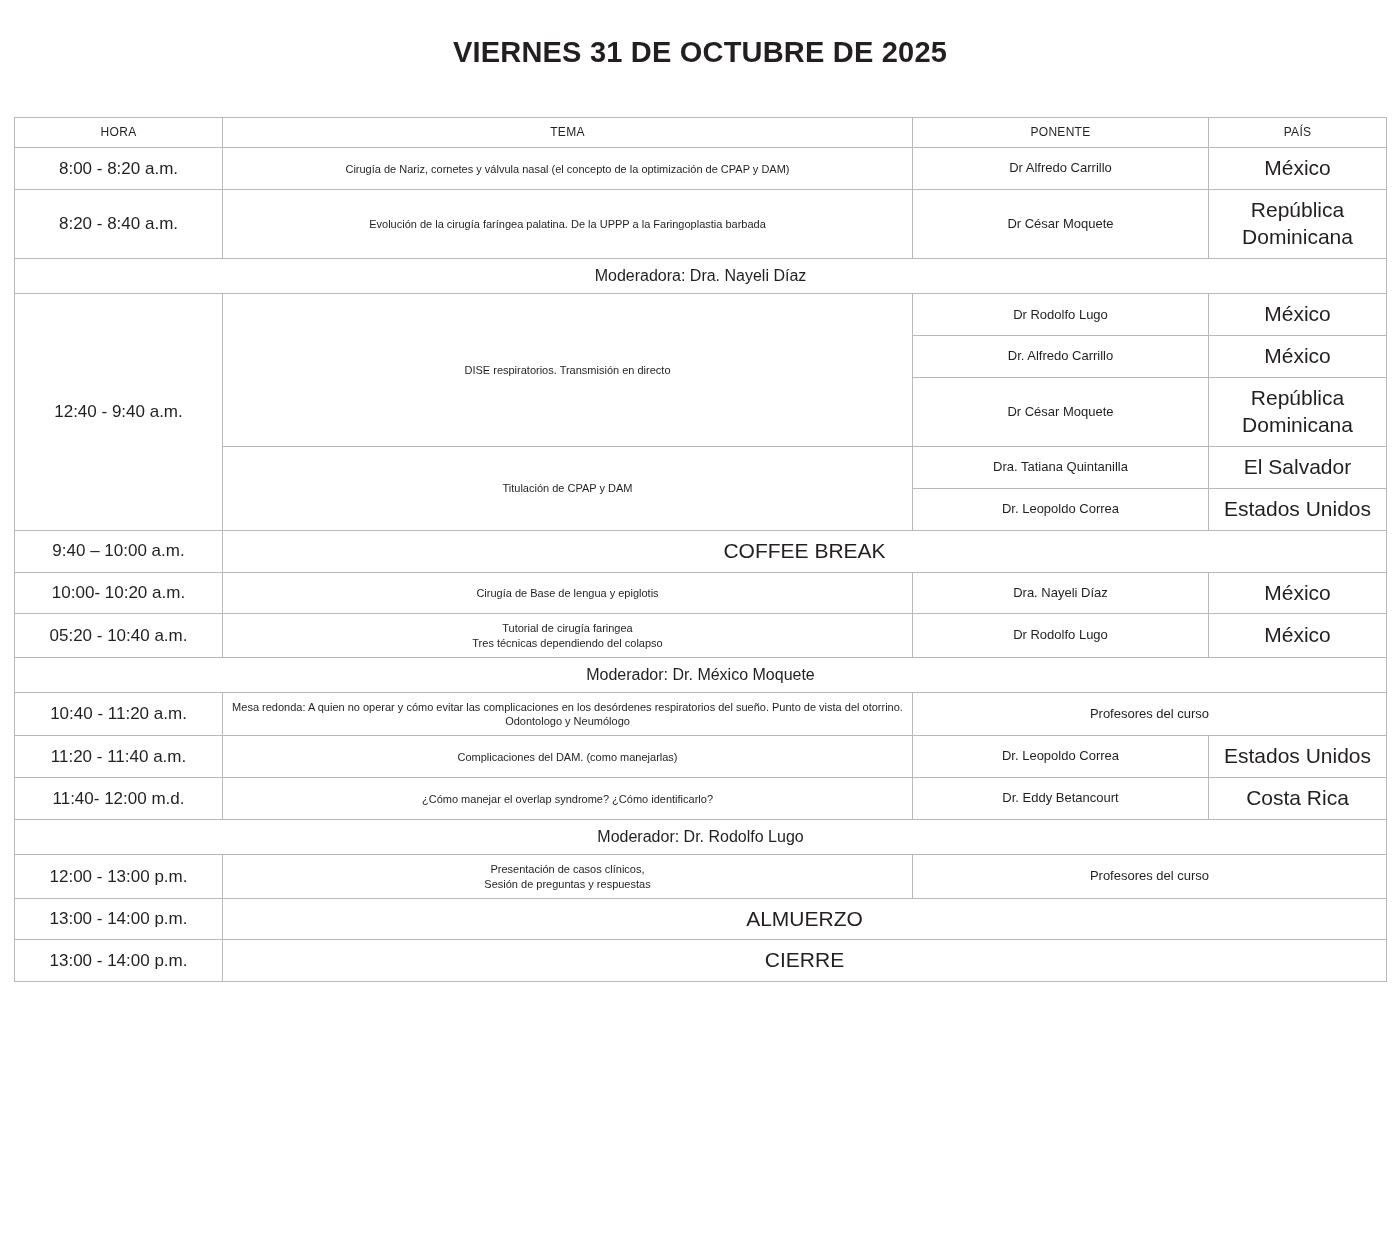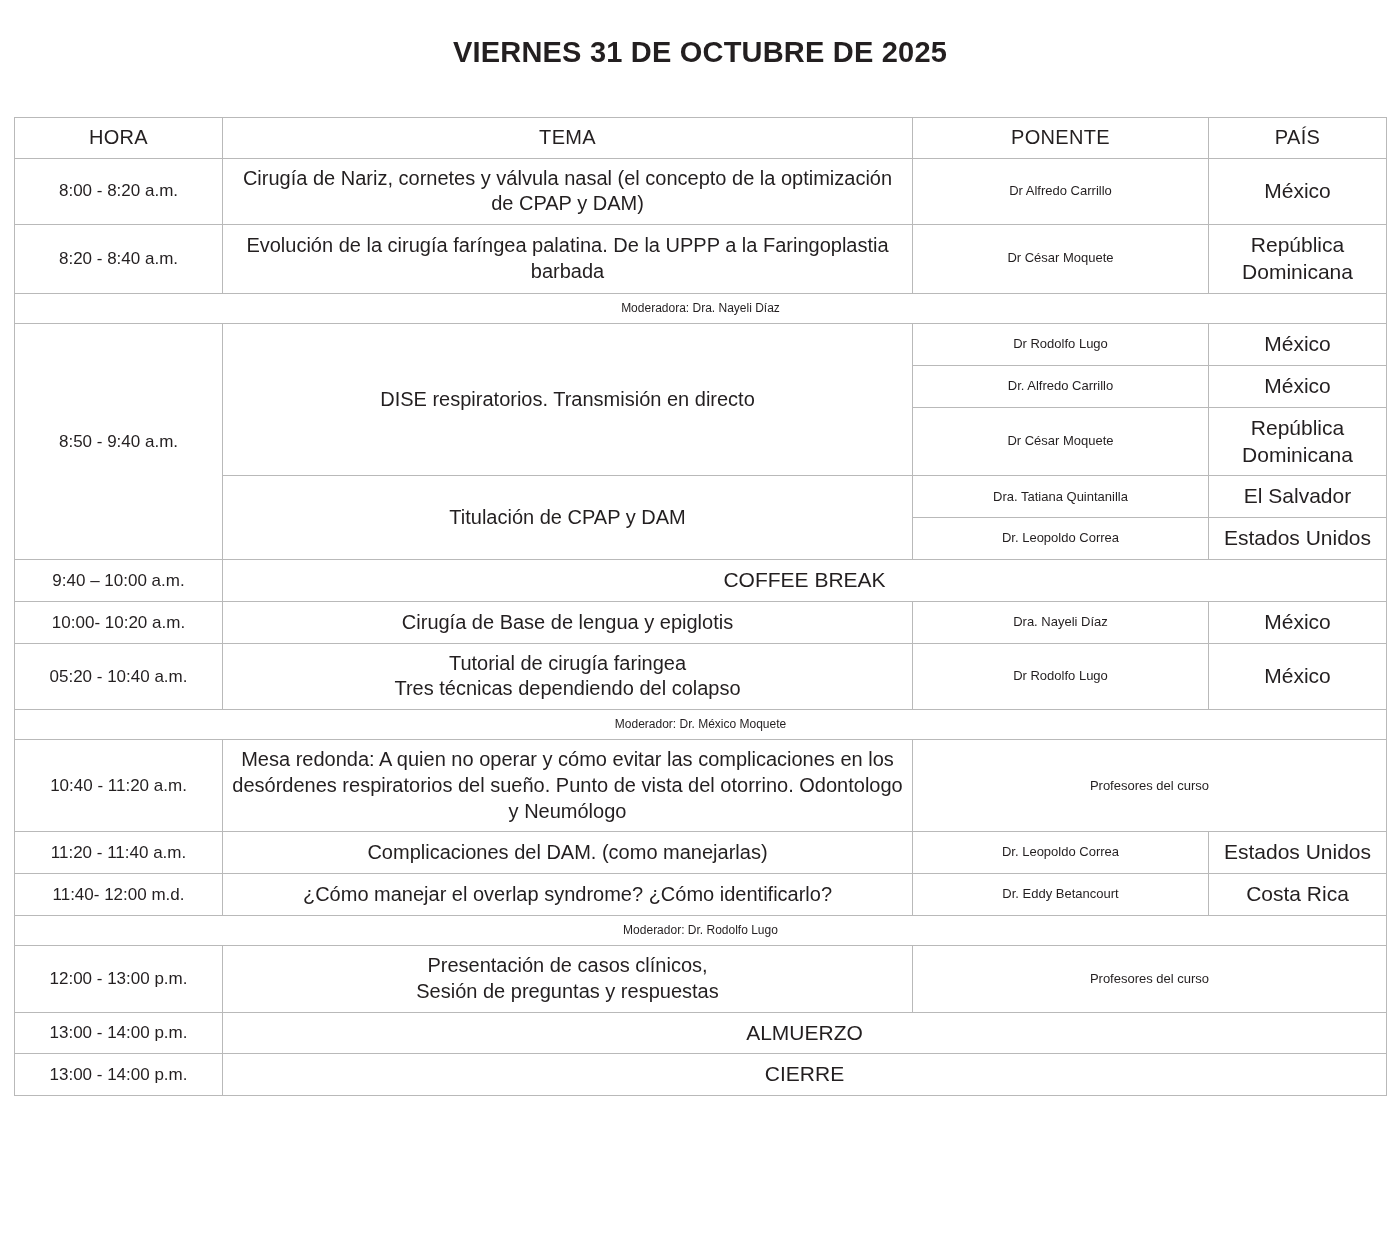--- a/index.html
+++ b/index.html
@@ -48,30 +48,30 @@
     font-weight: normal;
     color: #231f20;
   }
   .col-hora   { width: 208px; }
   .col-tema   { width: 690px; }
   .col-pon    { width: 296px; }
   .col-pais   { width: 178px; }
 
   th.head {
     font-weight: bold;
-    font-size: 20px;
+    font-size: 12px;
     letter-spacing: 0.3px;
     padding: 12px 6px;
   }
   td.hora { font-size: 17px; }
-  td.tema { font-size: 20px; }
+  td.tema { font-size: 11px; }
   td.pon  { font-size: 13px; }
   td.pais { font-size: 21px; }
   td.moderador {
-    font-size: 12px;
+    font-size: 16px;
     padding: 12px 6px;
   }
   td.banner {
     font-size: 21px;
     padding: 14px 6px;
     margin-left: 12px;
   }
   td.tall { padding-top: 14px; padding-bottom: 14px; }
   .nowrap-lines { white-space: pre-line; }
 </style>
@@ -112,21 +112,21 @@
           <td class="tema tall">Evolución de la cirugía faríngea palatina. De la UPPP a la Faringoplastia barbada</td>
           <td class="pon tall">Dr César Moquete</td>
           <td class="pais tall">República Dominicana</td>
         </tr>
 
         <tr>
           <td class="moderador" colspan="4">Moderadora: Dra. Nayeli Díaz</td>
         </tr>
 
         <tr>
-          <td class="hora" rowspan="5">8:50 - 9:40 a.m.</td>
+          <td class="hora" rowspan="5">12:40 - 9:40 a.m.</td>
           <td class="tema" rowspan="3">DISE respiratorios. Transmisión en directo</td>
           <td class="pon">Dr Rodolfo Lugo</td>
           <td class="pais">México</td>
         </tr>
         <tr>
           <td class="pon">Dr. Alfredo Carrillo</td>
           <td class="pais">México</td>
         </tr>
         <tr>
           <td class="pon">Dr César Moquete</td>

